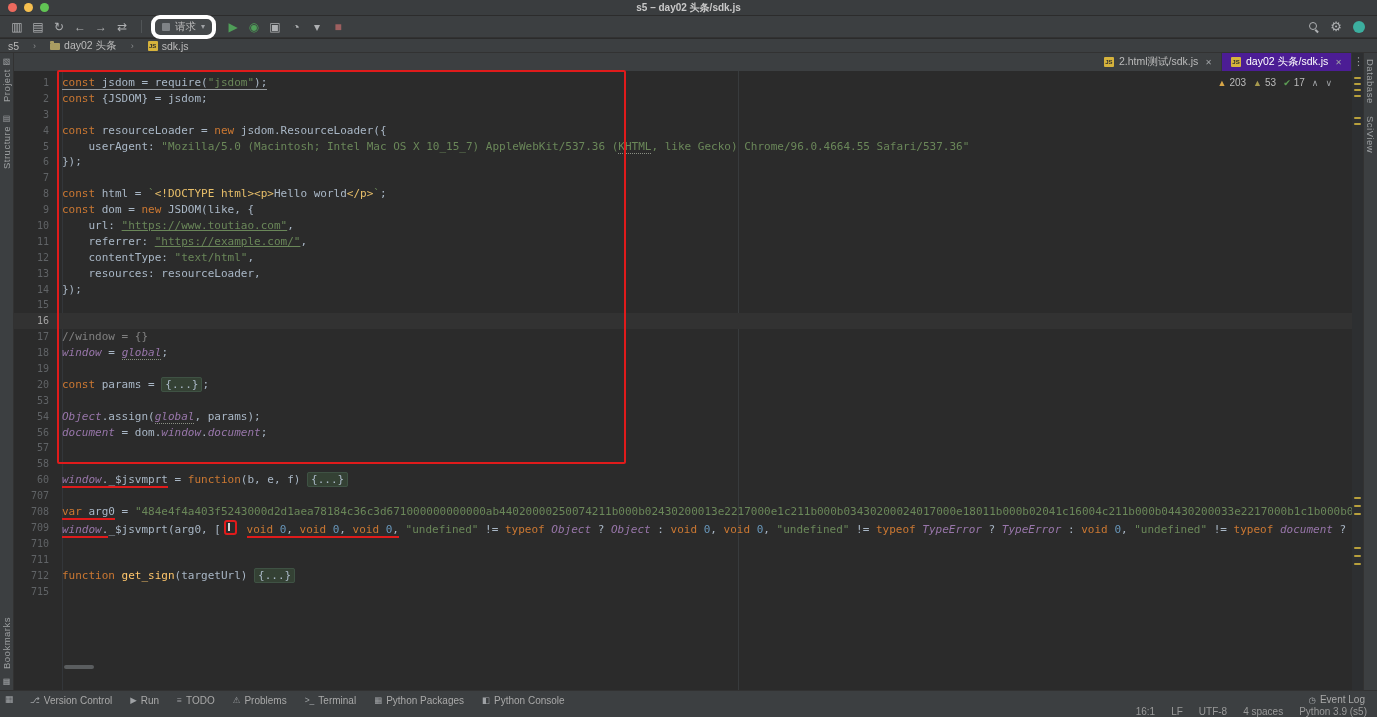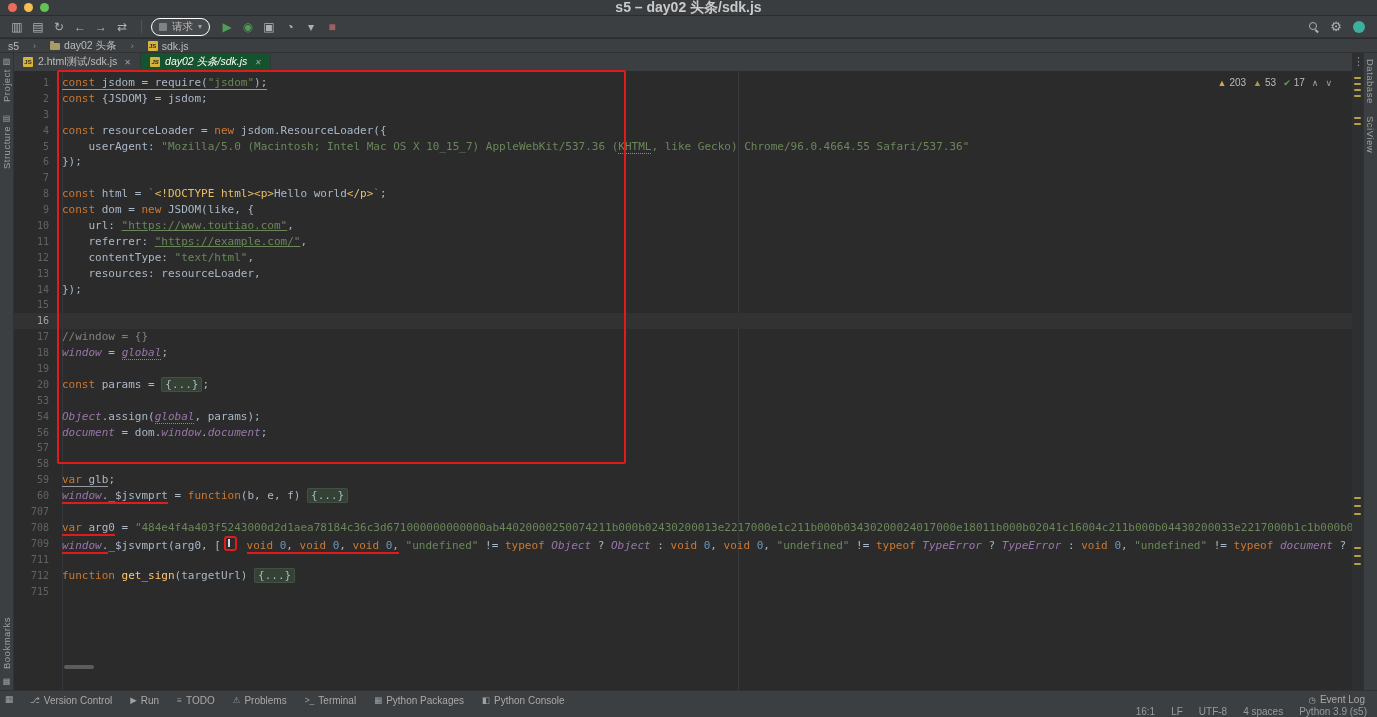--- a/index.html
+++ b/index.html
@@ -4,28 +4,28 @@
 <style>
   html,body{margin:0;padding:0;background:#1e1e1e;}
   #app{position:relative;width:1377px;height:717px;background:#2b2b2b;overflow:hidden;
        font-family:"Liberation Sans",sans-serif;color:#bbbbbb;-webkit-font-smoothing:antialiased;}
 
   
   .titlebar{position:absolute;left:0;top:0;width:1377px;height:15px;background:#3a3d3f;
             border-bottom:1px solid #2c2c2c;display:flex;align-items:center;justify-content:center;}
   .lights{position:absolute;left:8px;top:3px;display:flex;gap:7px;}
   .light{width:9px;height:9px;border-radius:50%;}
-  .title-text{font-size:14px;font-weight:bold;color:#c9c9c9;}
+  .title-text{font-size:10px;font-weight:bold;color:#c9c9c9;}
 
   
   .toolbar{position:absolute;left:0;top:16px;width:1377px;height:22px;background:#3c3f41;
            border-bottom:1px solid #323232;display:flex;align-items:center;padding:0 8px;box-sizing:border-box;}
   .tbi{min-width:18px;text-align:center;color:#aeb0b2;font-size:12px;line-height:20px;margin-right:3px;cursor:default;}
   .tb-sep{width:1px;height:13px;background:#515557;margin:0 7px;}
-  .run-chip{display:flex;align-items:center;gap:5px;border:1px solid #ffffff;border-radius:9px;
+  .run-chip{display:flex;align-items:center;gap:5px;border:4px solid #ffffff;border-radius:9px;
             background:#45494b;padding:1px 7px;font-size:10.5px;color:#bbbbbb;margin:0 8px 0 2px;height:14px;}
   .chip-ic{width:8px;height:8px;background:#7f8386;border-radius:1px;}
   .chip-arrow{font-size:8px;color:#9fa2a5;}
   .toolbar-right{margin-left:auto;display:flex;align-items:center;gap:11px;padding-right:4px;}
   .search-ic{width:10px;height:10px;position:relative;}
   .search-ic::before{content:"";position:absolute;left:0;top:0;width:6px;height:6px;border:1.5px solid #aeb0b2;border-radius:50%;}
   .search-ic::after{content:"";position:absolute;left:7px;top:7px;width:4px;height:1.5px;background:#aeb0b2;transform:rotate(45deg);transform-origin:0 0;}
   .gear{font-size:13px;color:#aeb0b2;line-height:13px;}
   .avatar{width:12px;height:12px;border-radius:50%;background:#3caf9f;}
 
@@ -46,24 +46,24 @@
   .stripe-right{position:absolute;right:0;top:53px;width:14px;height:637px;background:#3c3f41;border-left:1px solid #323232;
                display:flex;flex-direction:column;align-items:center;box-sizing:border-box;padding:6px 0;}
   .stripe-group{display:flex;flex-direction:column;align-items:center;gap:12px;}
   .stripe-bottom{margin-top:auto;display:flex;flex-direction:column;align-items:center;gap:8px;}
   .stripe-btn{display:flex;flex-direction:column;align-items:center;gap:3px;cursor:default;}
   .st-ic{font-size:8px;color:#9fa2a5;line-height:9px;}
   .vlabel-l{writing-mode:vertical-rl;transform:rotate(180deg);font-size:9.5px;color:#9da0a2;letter-spacing:.5px;}
   .vlabel-r{writing-mode:vertical-rl;font-size:9.5px;color:#9da0a2;letter-spacing:.5px;}
 
   
-  .tabs{position:absolute;left:14px;top:53px;width:1338px;height:18px;background:#3c3f41;display:flex;align-items:stretch;}
+  .tabs{position:absolute;left:14px;top:53px;width:1338px;height:18px;background:#3c3f41;display:flex;align-items:stretch;justify-content:flex-end;}
   .tab{display:flex;align-items:center;gap:5px;padding:0 9px;font-size:10.5px;color:#bbbbbb;
        border-right:1px solid #333638;cursor:default;}
-  .tab.active{background:#14532d;color:#ffffff;font-style:italic;}
+  .tab.active{background:#4c1d95;color:#ffffff;}
   .tab-close{color:#9fa2a5;font-size:8px;margin-left:2px;}
   .tab-more{position:absolute;left:1353px;top:55px;color:#9fa2a5;font-size:11px;z-index:7;}
 
   
   .editor{position:absolute;left:14px;top:71px;width:1338px;height:619px;background:#2b2b2b;overflow:hidden;}
   .gutter-line{position:absolute;left:48px;top:0;width:1px;height:100%;background:#33363a;}
   .margin-guide{position:absolute;left:724px;top:0;width:1px;height:100%;background:#383b3d;}
   .code-lines{position:absolute;left:0;top:4px;width:100%;}
   .code-row{display:flex;height:15.9px;line-height:15.9px;font-family:"DejaVu Sans Mono",monospace;font-size:11px;}
   .code-row.current{background:#323232;}
@@ -309,38 +309,38 @@
         </div>
         <div class="code-row">
           <span class="ln">57</span>
           <span class="code"></span>
         </div>
         <div class="code-row">
           <span class="ln">58</span>
           <span class="code"></span>
         </div>
         <div class="code-row">
-          <span class="ln">59</span>
-          <span class="code"><span class="sg k ul">var</span><span class="sg d ul"> glb</span><span class="sg d">;</span></span>
-        </div>
-        <div class="code-row">
           <span class="ln">60</span>
           <span class="code"><span class="sg g ru">window</span><span class="sg d ru">.</span><span class="sg d ru tu">_$jsvmprt</span><span class="sg d"> = </span><span class="sg k">function</span><span class="sg d">(b, e, f) </span><span class="sg f">{...}</span></span>
         </div>
         <div class="code-row">
           <span class="ln">707</span>
           <span class="code"></span>
         </div>
         <div class="code-row">
           <span class="ln">708</span>
           <span class="code"><span class="sg k ru">var</span><span class="sg d ru"> arg0</span><span class="sg d"> = </span><span class="sg s">"484e4f4a403f5243000d2d1aea78184c36c3d671000000000000ab44020000250074211b000b02430200013e2217000e1c211b000b03430200024017000e18011b000b02041c16004c211b000b04430200033e2217000b1c1b000b041e00041700181b000b04260200050a0001181b000b054302000640170008101b000b05430200071b000b0243020008"</span></span>
         </div>
         <div class="code-row">
           <span class="ln">709</span>
           <span class="code"><span class="sg g ru">window</span><span class="sg d ru">.</span><span class="sg d">_$jsvmprt(arg0, [</span><span class="sg cbox"></span><span class="sg d"> </span><span class="sg k ru">void </span><span class="sg n ru">0</span><span class="sg d ru">, </span><span class="sg k ru">void </span><span class="sg n ru">0</span><span class="sg d ru">, </span><span class="sg k ru">void </span><span class="sg n ru">0</span><span class="sg d ru">,</span><span class="sg d"> </span><span class="sg s">"undefined"</span><span class="sg d"> != </span><span class="sg k">typeof </span><span class="sg g">Object</span><span class="sg d"> ? </span><span class="sg g">Object</span><span class="sg d"> : </span><span class="sg k">void </span><span class="sg n">0</span><span class="sg d">, </span><span class="sg k">void </span><span class="sg n">0</span><span class="sg d">, </span><span class="sg s">"undefined"</span><span class="sg d"> != </span><span class="sg k">typeof </span><span class="sg g">TypeError</span><span class="sg d"> ? </span><span class="sg g">TypeError</span><span class="sg d"> : </span><span class="sg k">void </span><span class="sg n">0</span><span class="sg d">, </span><span class="sg s">"undefined"</span><span class="sg d"> != </span><span class="sg k">typeof </span><span class="sg g">document</span><span class="sg d"> ? </span></span>
+        </div>
+        <div class="code-row">
+          <span class="ln">710</span>
+          <span class="code"></span>
         </div>
         <div class="code-row">
           <span class="ln">711</span>
           <span class="code"></span>
         </div>
         <div class="code-row">
           <span class="ln">712</span>
           <span class="code"><span class="sg k">function </span><span class="sg fy">get_sign</span><span class="sg d">(targetUrl) </span><span class="sg f">{...}</span></span>
         </div>
         <div class="code-row">

